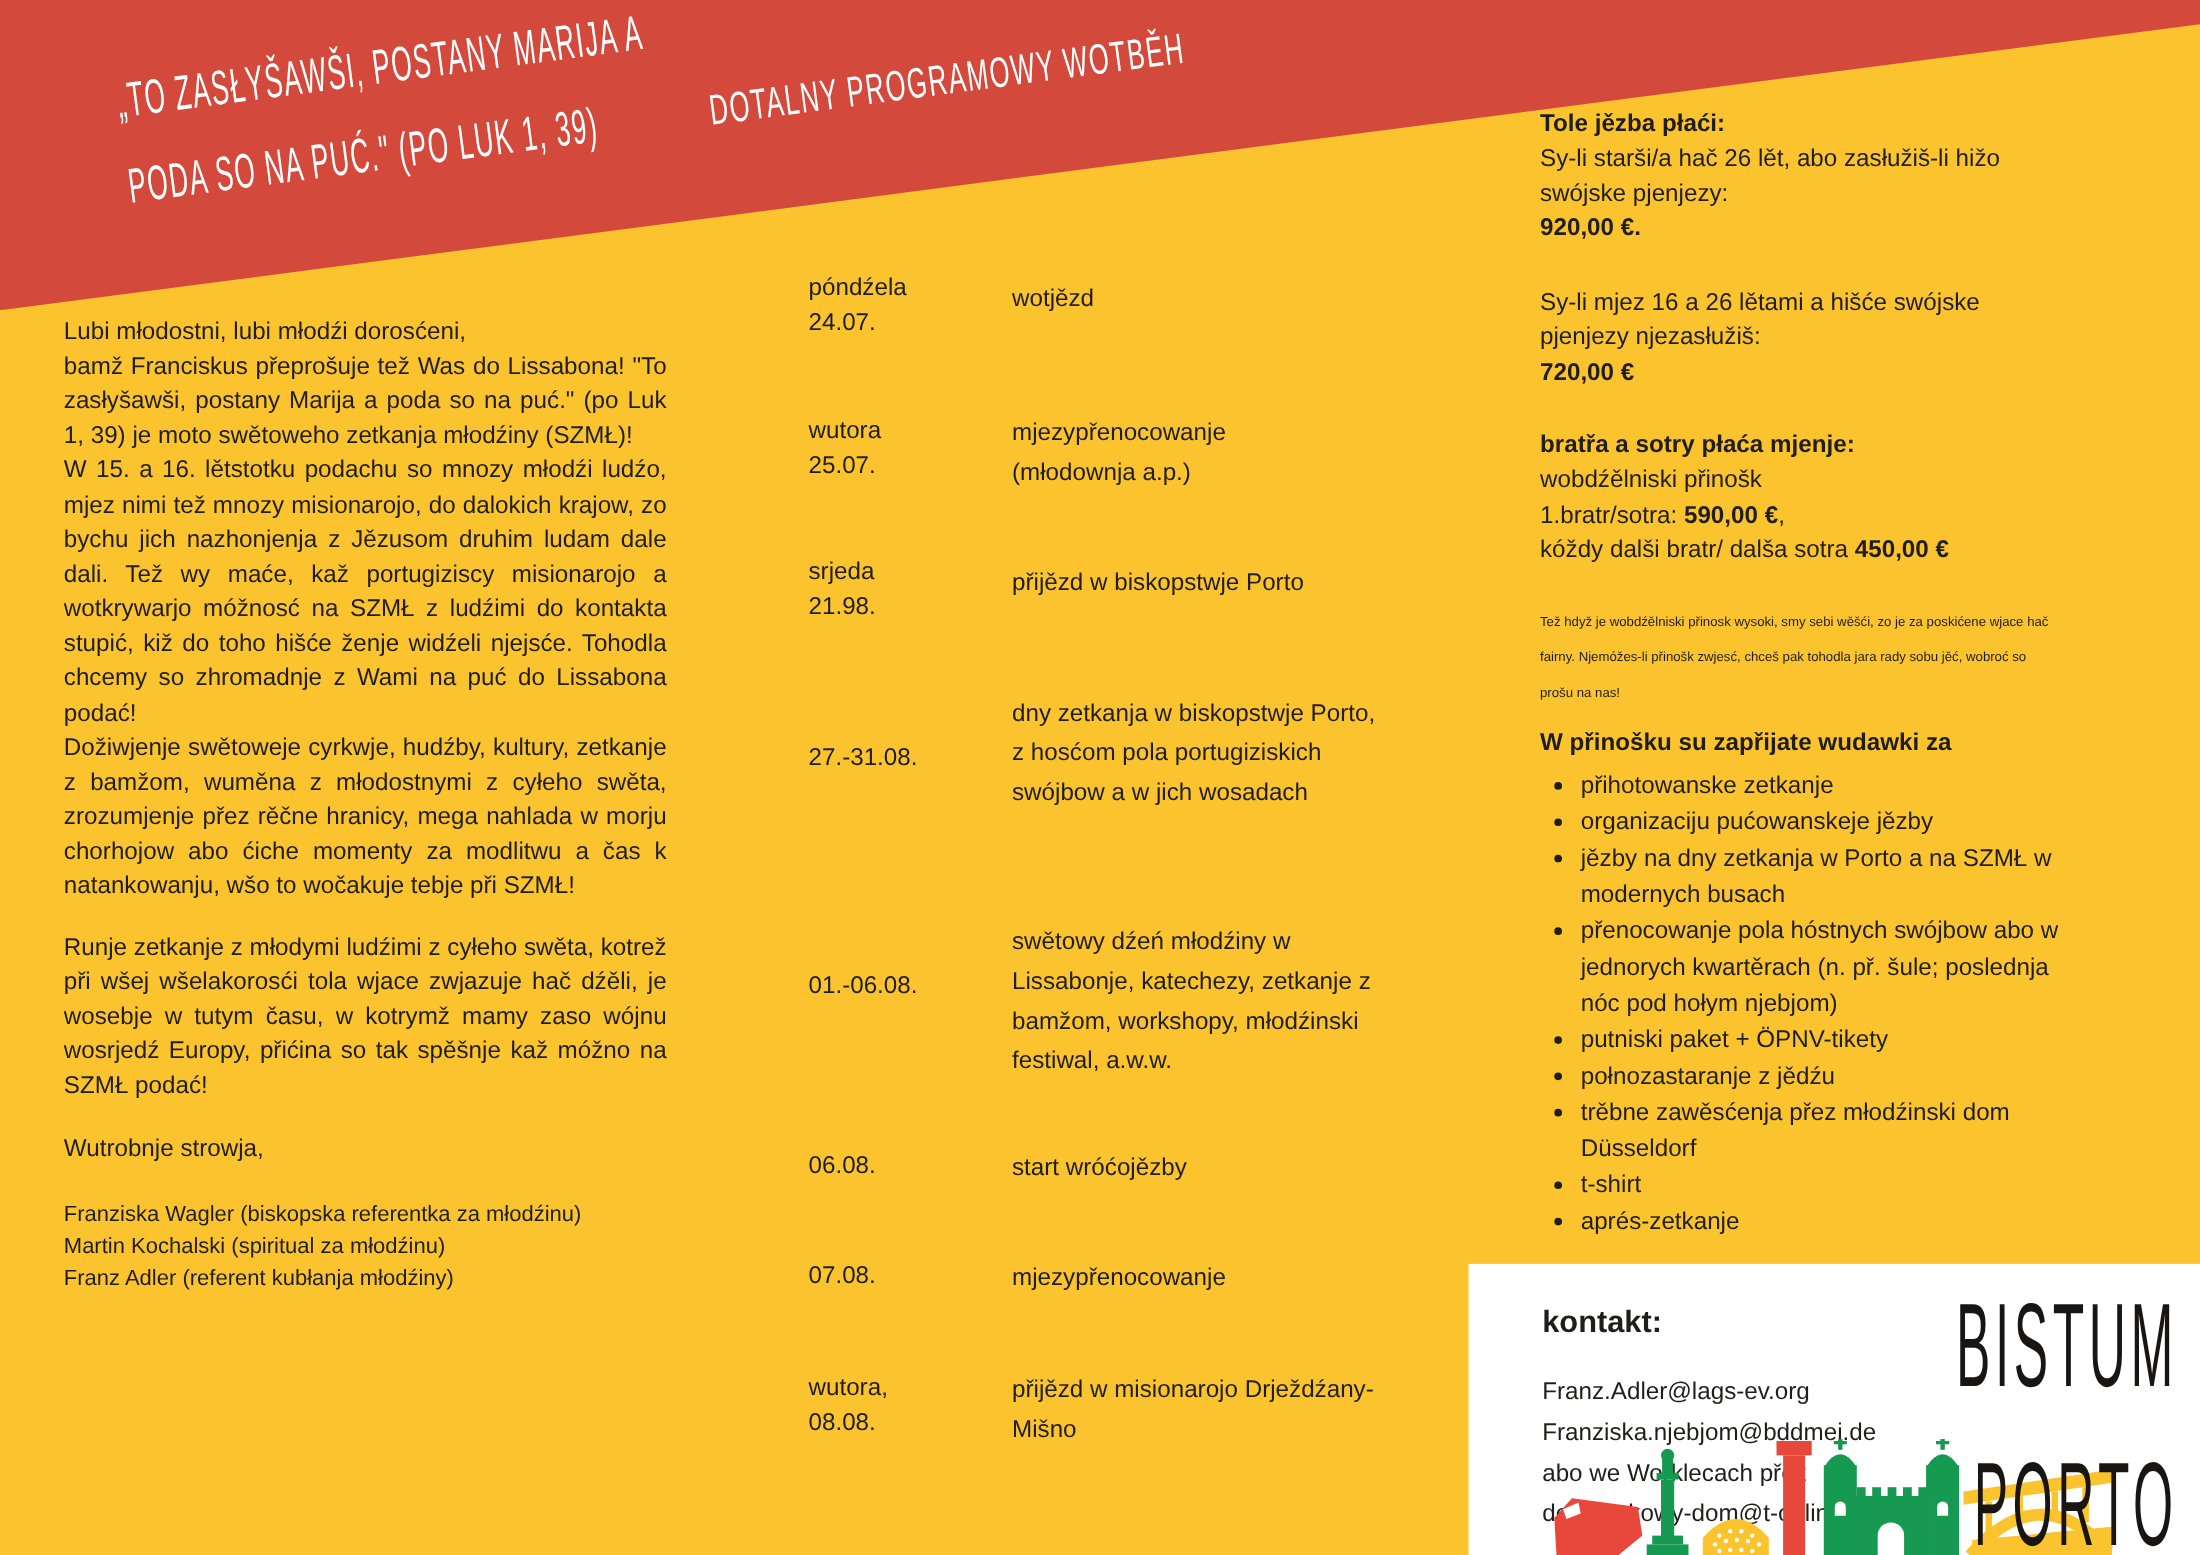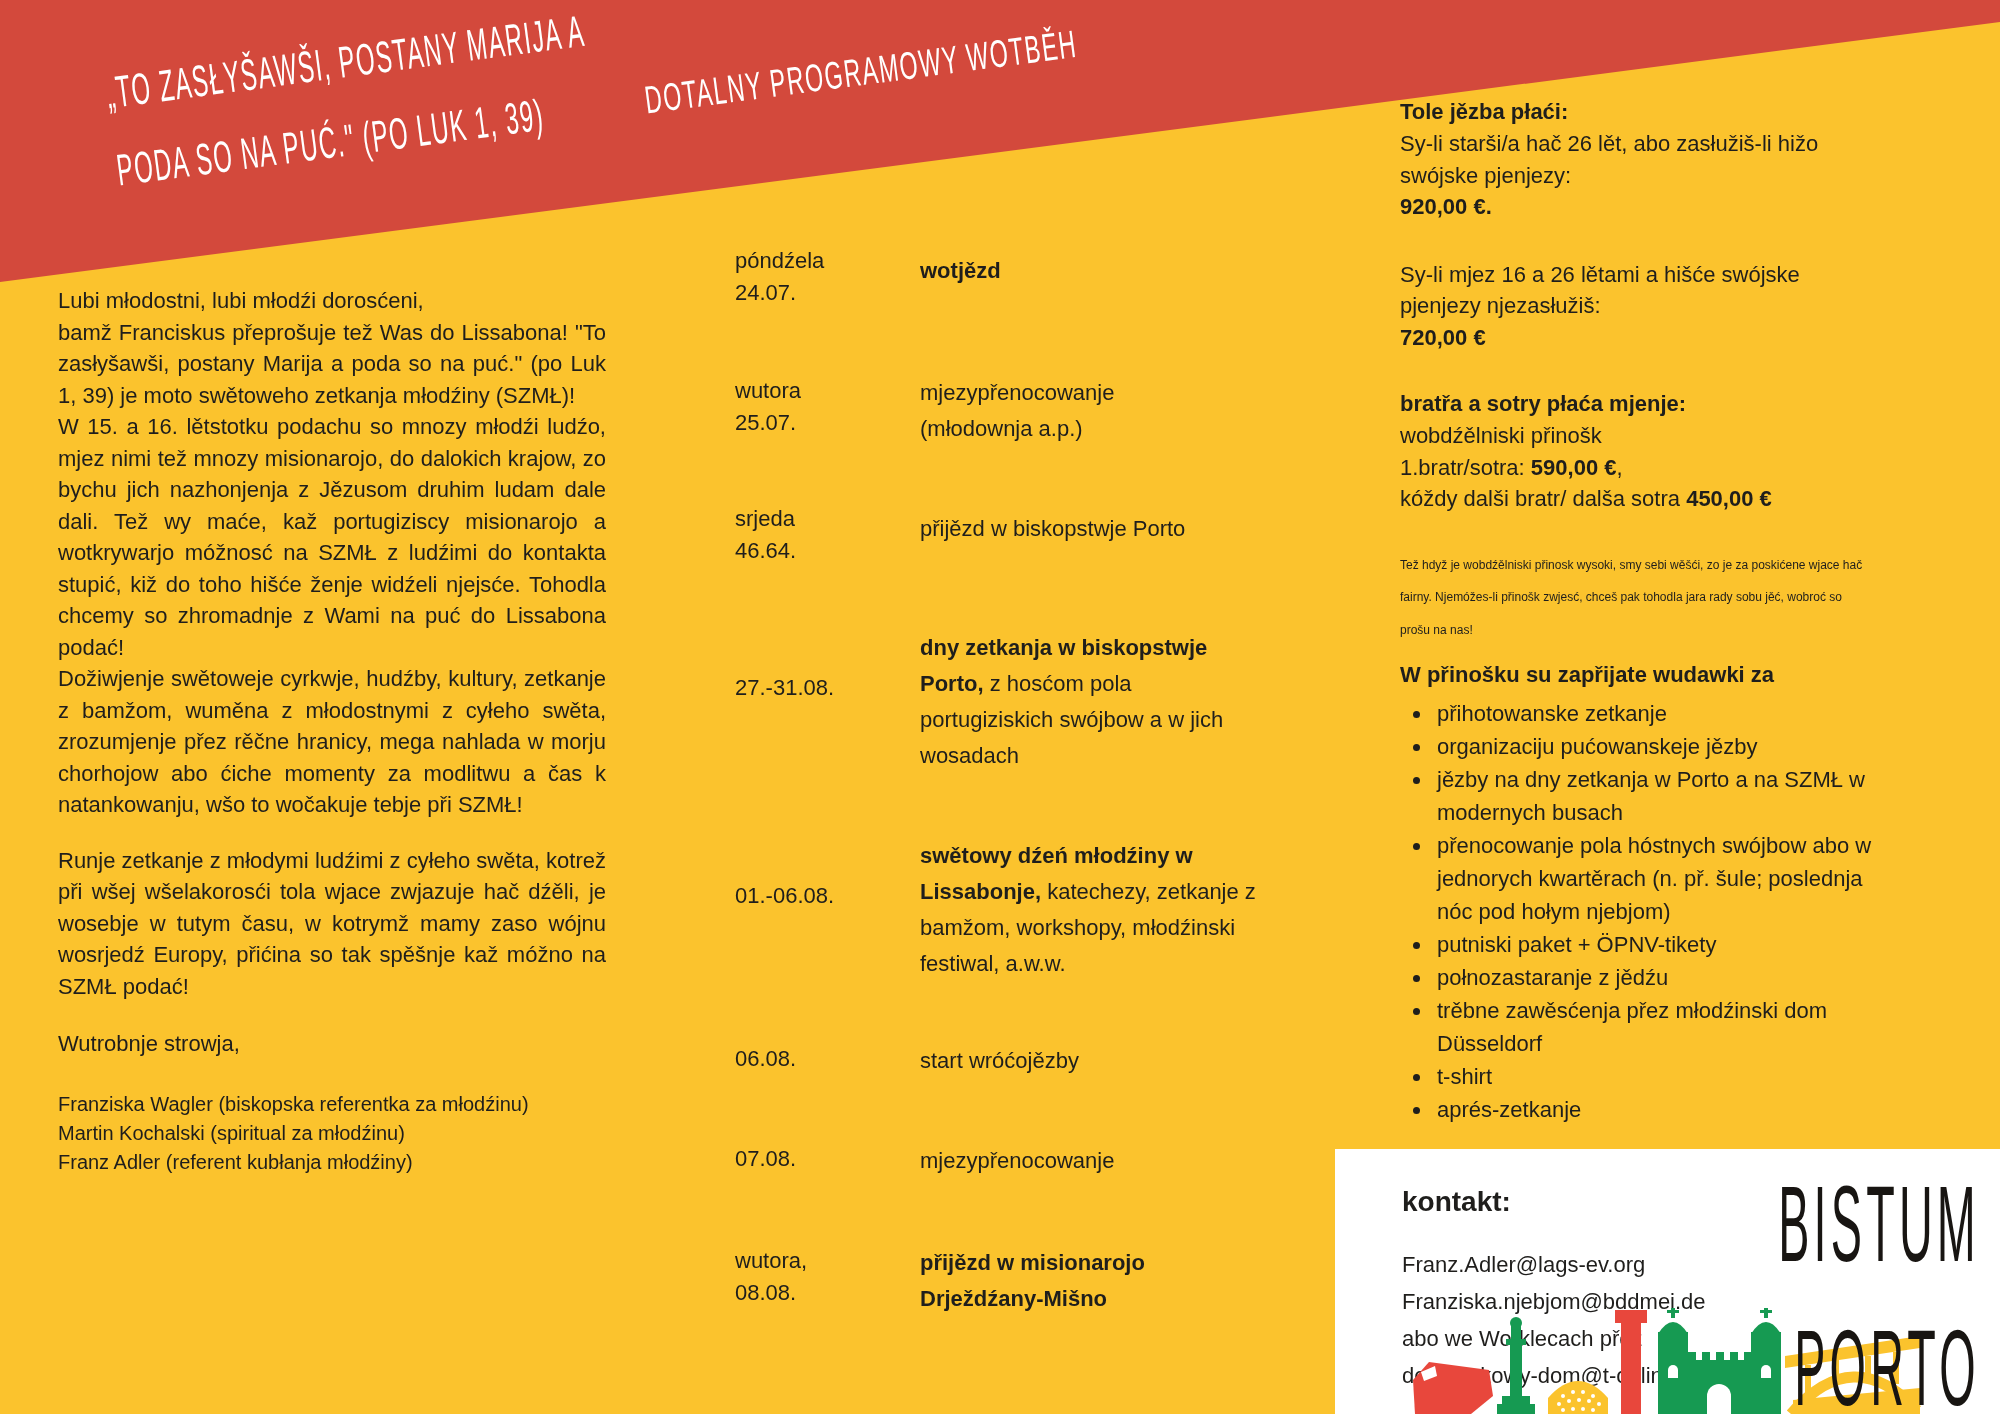--- a/index.html
+++ b/index.html
@@ -23,21 +23,21 @@
   .intro p{margin:0;text-align:justify;white-space:pre-line;}
   .intro .p2{margin-top:24px;}
   .intro .closing{margin-top:26px;text-align:left;}
   .signers{margin-top:30px;font-size:20px;line-height:29px;}
   .signers p{margin:0;text-align:left;white-space:normal;}
 
   
   .srow{position:absolute;left:735px;display:flex;align-items:flex-start;}
   .sdate{width:185px;font-size:22px;line-height:32px;white-space:pre-line;}
   .sevent{width:345px;font-size:22px;line-height:36px;white-space:pre-line;}
-  .sevent .b{font-weight:bold;margin-top:36px;}
+  .sevent .b{font-weight:normal;margin-top:36px;}
   .vpad{padding-top:8px;}
   .dpad{padding-top:42px;}
 
   
   .pricing{position:absolute;left:1400px;top:95px;width:478px;}
   .pricing p{margin:0;}
   .bold{font-weight:bold;font-size:22px;line-height:33px;}
   .ptext{font-size:22px;line-height:31.5px;}
   .pprice{font-weight:bold;font-size:22px;line-height:31.5px;}
   .mt{margin-top:36px !important;}
@@ -92,21 +92,21 @@
     <div class="sevent vpad"><span class="b">wotjězd</span><span></span></div>
   </div>
   <div class="srow" style="top:375px">
     <div class="sdate">wutora
 25.07.</div>
     <div class="sevent"><span class="b"></span><span>mjezypřenocowanje
 (młodownja a.p.)</span></div>
   </div>
   <div class="srow" style="top:503px">
     <div class="sdate">srjeda
-46.64.</div>
+21.98.</div>
     <div class="sevent vpad"><span class="b"></span><span>přijězd w biskopstwje Porto</span></div>
   </div>
   <div class="srow" style="top:630px">
     <div class="sdate dpad">27.-31.08.</div>
     <div class="sevent"><span class="b">dny zetkanja w biskopstwje Porto,</span><span> z hosćom pola portugiziskich swójbow a w jich wosadach</span></div>
   </div>
   <div class="srow" style="top:838px">
     <div class="sdate dpad">01.-06.08.</div>
     <div class="sevent"><span class="b">swětowy dźeń młodźiny w Lissabonje,</span><span> katechezy, zetkanje z bamžom, workshopy, młodźinski festiwal, a.w.w.</span></div>
   </div>

